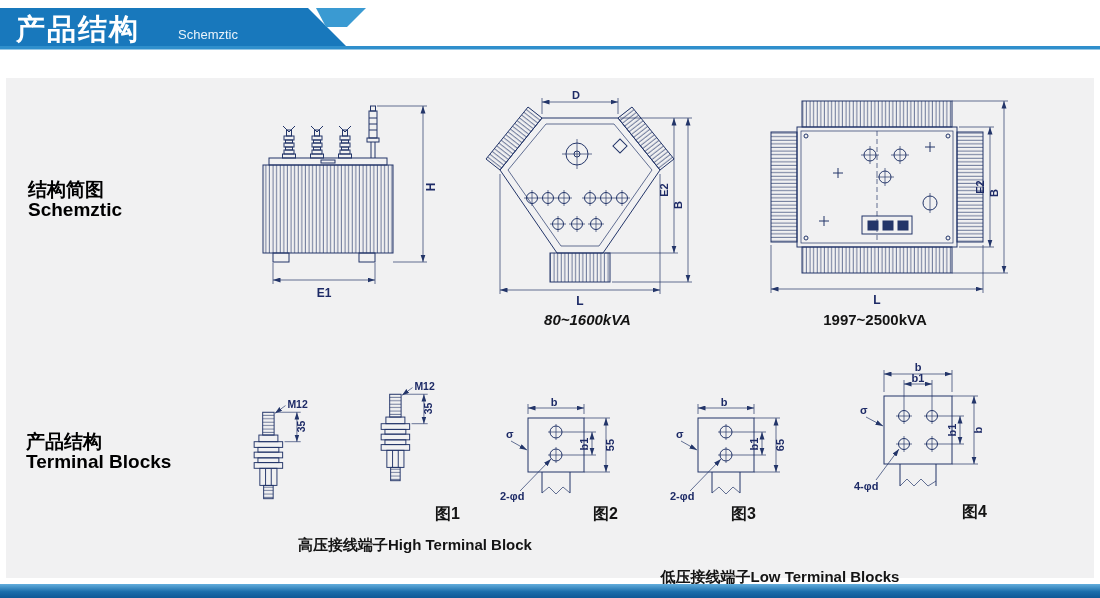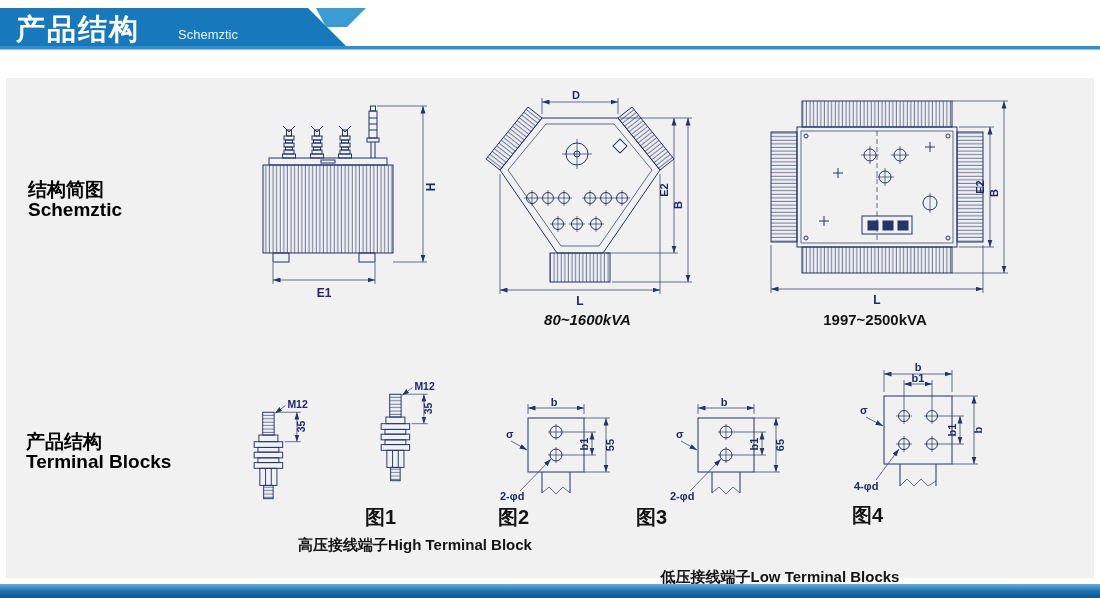--- a/index.html
+++ b/index.html
@@ -3,21 +3,21 @@
 <meta charset="utf-8">
 <style>
   html,body{margin:0;padding:0;}
   body{width:1100px;height:598px;position:relative;background:#ffffff;font-family:"Liberation Sans",sans-serif;overflow:hidden;}
   .abs{position:absolute;}
   .panel{left:6px;top:78px;width:1088px;height:500px;background:#f1f1f2;}
   .hdr-title{left:16px;top:10px;color:#ffffff;font-size:29px;font-weight:bold;letter-spacing:2px;}
   .hdr-sub{left:178px;top:27px;color:#eaf4fb;font-size:13px;}
   .sec-label{color:#000000;font-weight:bold;font-size:19px;line-height:20px;}
   .cap{color:#141414;font-weight:bold;font-size:15px;text-align:center;}
-  .figcap{color:#141414;font-weight:bold;font-size:20px;text-align:left;}
+  .figcap{color:#141414;font-weight:bold;font-size:16px;text-align:right;}
   .dwg{overflow:visible;}
   .dwg line,.dwg rect,.dwg circle,.dwg polygon,.dwg polyline,.dwg path,.dwg ellipse{fill:none;stroke:#233569;stroke-width:1;}
   .dwg .thin{stroke-width:0.7;}
   .dlab{fill:#1d2a66;stroke:none;font:bold 11px "Liberation Sans",sans-serif;}
   .dlab2{fill:#1d2a66;stroke:none;font:bold 12px "Liberation Sans",sans-serif;}
 </style>
 </head>
 <body>
 
 <svg width="0" height="0" class="abs">

